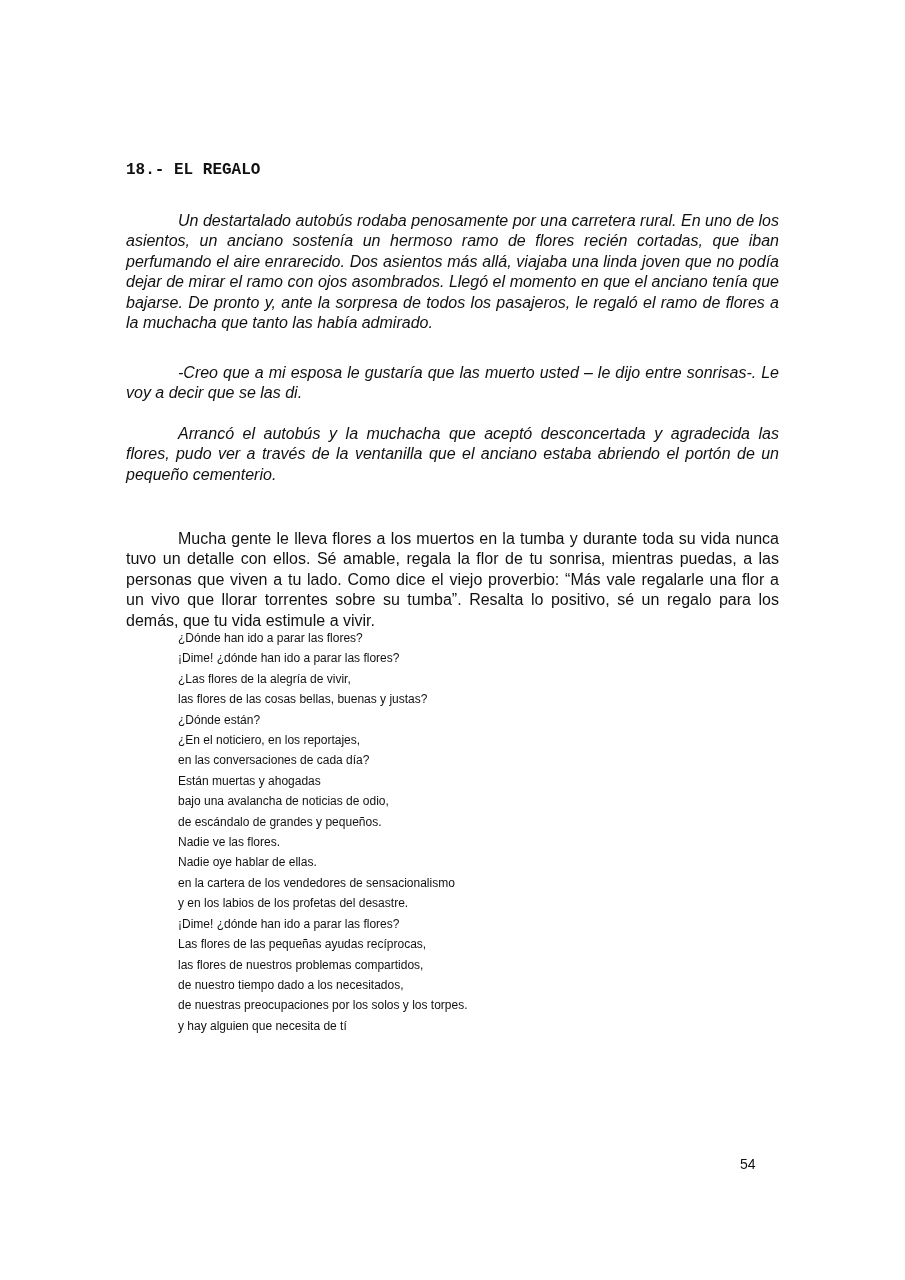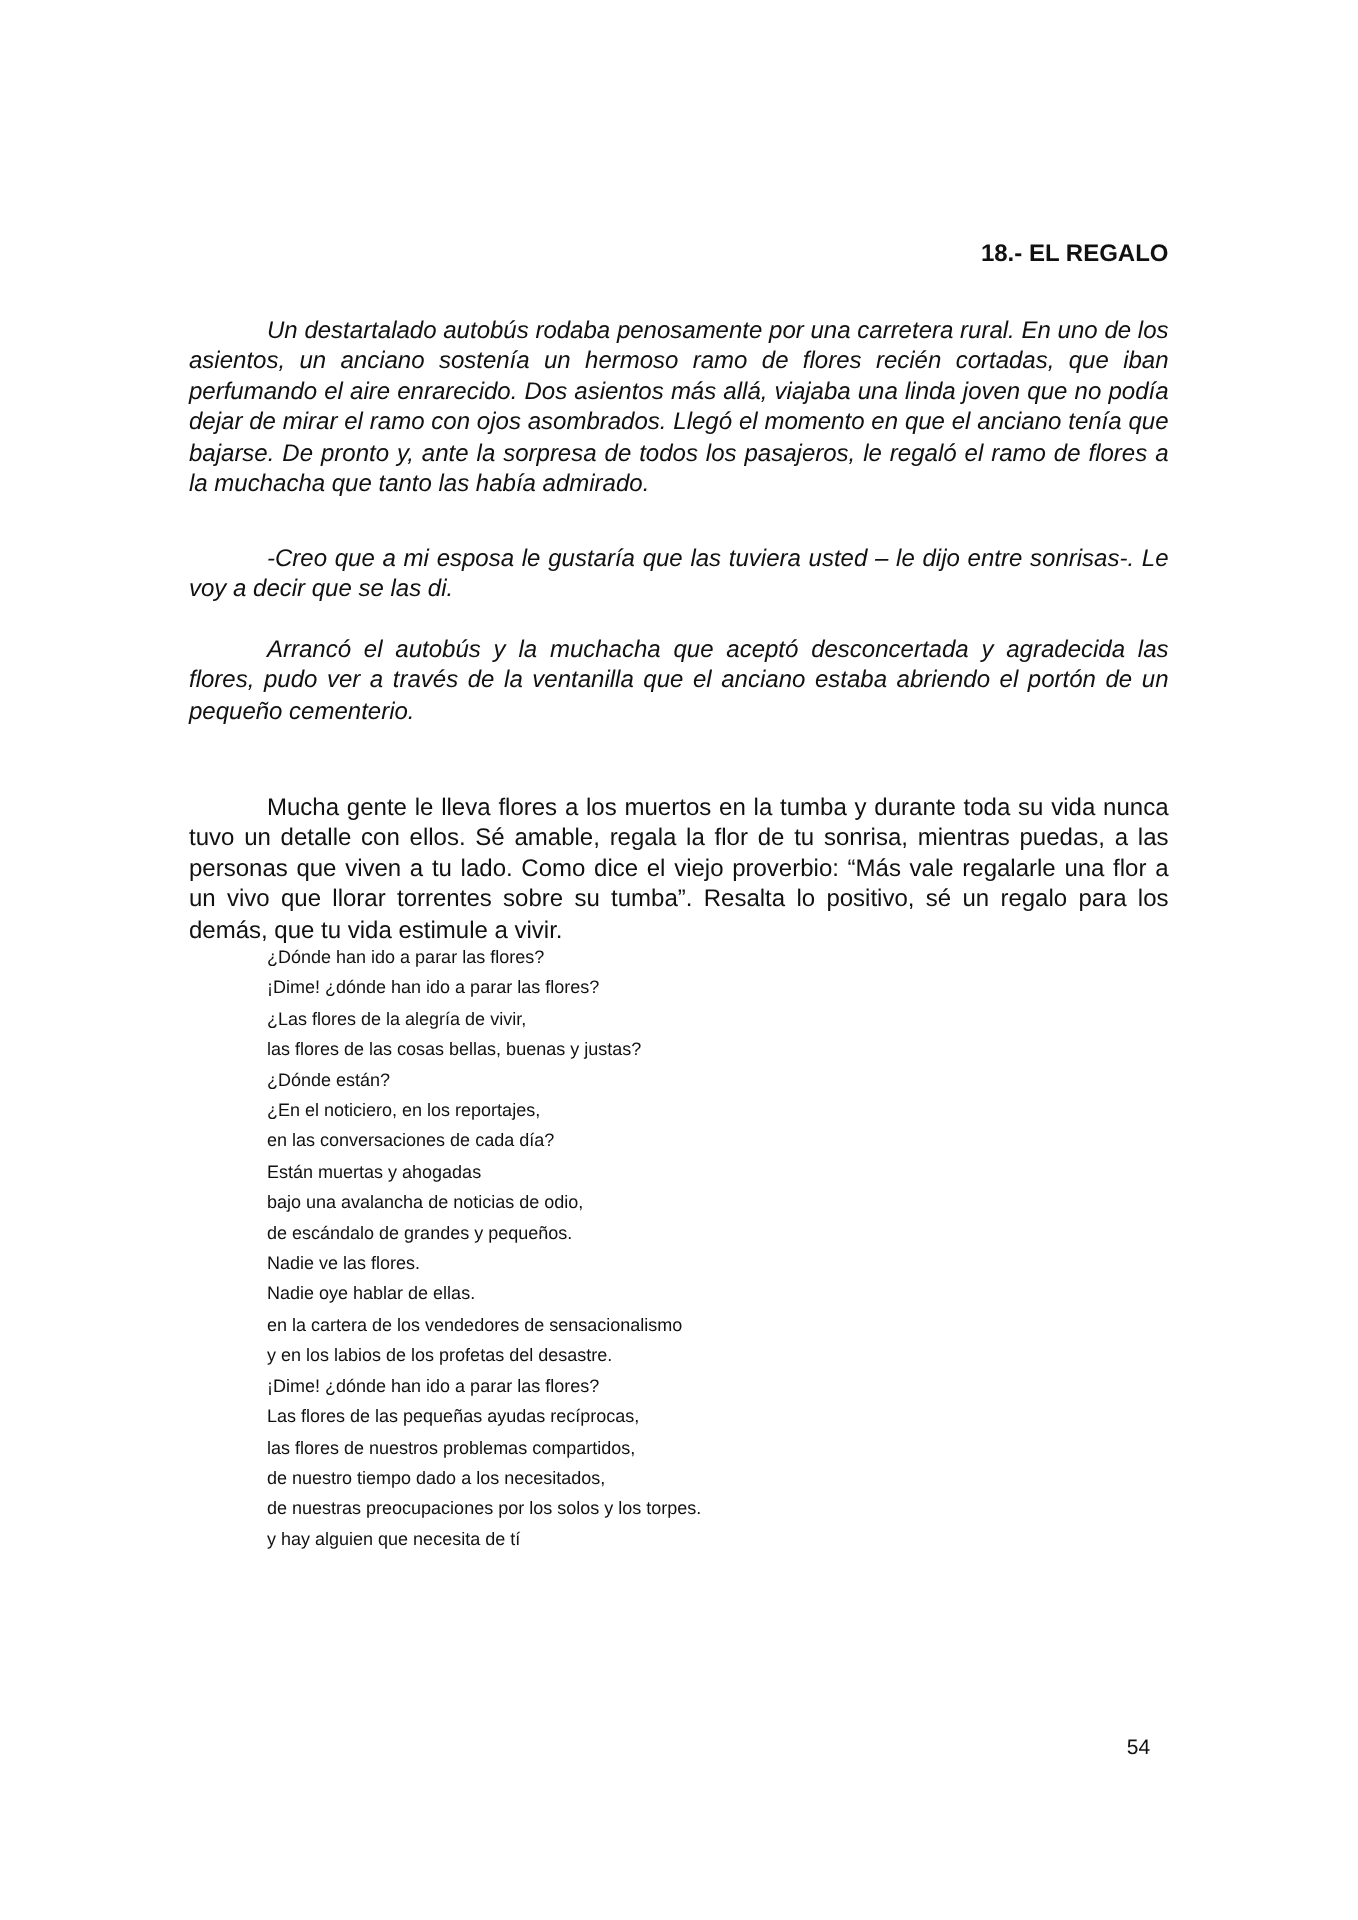--- a/index.html
+++ b/index.html
@@ -20,24 +20,25 @@
       left: 0; top: 0;
       width: 905px;
       height: 1280px;
       background: #ffffff;
     }
     .title {
       position: absolute;
       left: 126px;
       width: 653px;
       top: 160px;
-      text-align: right;
+      text-align: left;
       font-weight: bold;
       font-size: 16px;
       line-height: 20px;
+      font-family: Liberation Mono, monospace;
     }
     .para {
       position: absolute;
       left: 126px;
       width: 653px;
       font-size: 16px;
       line-height: 20.4px;
       text-align: justify;
       margin: 0;
     }
@@ -56,35 +57,35 @@
       margin: 0;
       padding: 0;
       list-style: none;
     }
     .poem li { white-space: nowrap; }
     .page-number {
       position: absolute;
       left: 740px;
       width: 38px;
       top: 1155px;
-      text-align: center;
+      text-align: left;
       font-size: 14px;
       line-height: 18px;
     }
   </style>
 </head>
 <body>
 
 <div class="page">
 
   <div class="title">18.- EL REGALO</div>
 
   <p class="para italic p1"><span class="indent"></span><span>Un destartalado autobús rodaba penosamente por una carretera rural. En uno de los asientos, un anciano  sostenía un hermoso ramo de flores recién cortadas, que iban perfumando el aire enrarecido.  Dos asientos más allá, viajaba una linda joven que no podía dejar de mirar el ramo con ojos asombrados. Llegó el momento en que el anciano tenía que bajarse. De pronto y, ante la sorpresa de todos los pasajeros,  le regaló el ramo de flores a la muchacha que tanto las había admirado.</span></p>
 
-  <p class="para italic p2"><span class="indent"></span><span>-Creo que a mi esposa le gustaría que las tuviera usted – le dijo entre sonrisas-. Le voy a decir que se las di.</span></p>
+  <p class="para italic p2"><span class="indent"></span><span>-Creo que a mi esposa le gustaría que las muerto usted – le dijo entre sonrisas-. Le voy a decir que se las di.</span></p>
 
   <p class="para italic p3"><span class="indent"></span><span>Arrancó el autobús y la muchacha que aceptó desconcertada y agradecida las flores,  pudo ver a través de la ventanilla que el anciano estaba abriendo el portón de un pequeño cementerio.</span></p>
 
   <p class="para p4"><span class="indent"></span><span>Mucha gente le lleva flores a los muertos en la tumba y durante toda su vida nunca tuvo un detalle con ellos. Sé amable, regala la flor de tu sonrisa, mientras puedas, a las personas que viven a tu lado. Como dice el viejo proverbio: “Más vale regalarle una flor a un vivo que llorar torrentes sobre su tumba”.   Resalta lo positivo, sé un regalo para los demás, que tu vida estimule a vivir.</span></p>
 
   <ul class="poem">
     <li>¿Dónde han ido a parar las flores?</li>
     <li>¡Dime! ¿dónde han ido a parar las flores?</li>
     <li>¿Las flores de la alegría de vivir,</li>
     <li>las flores de las cosas bellas, buenas y justas?</li>

